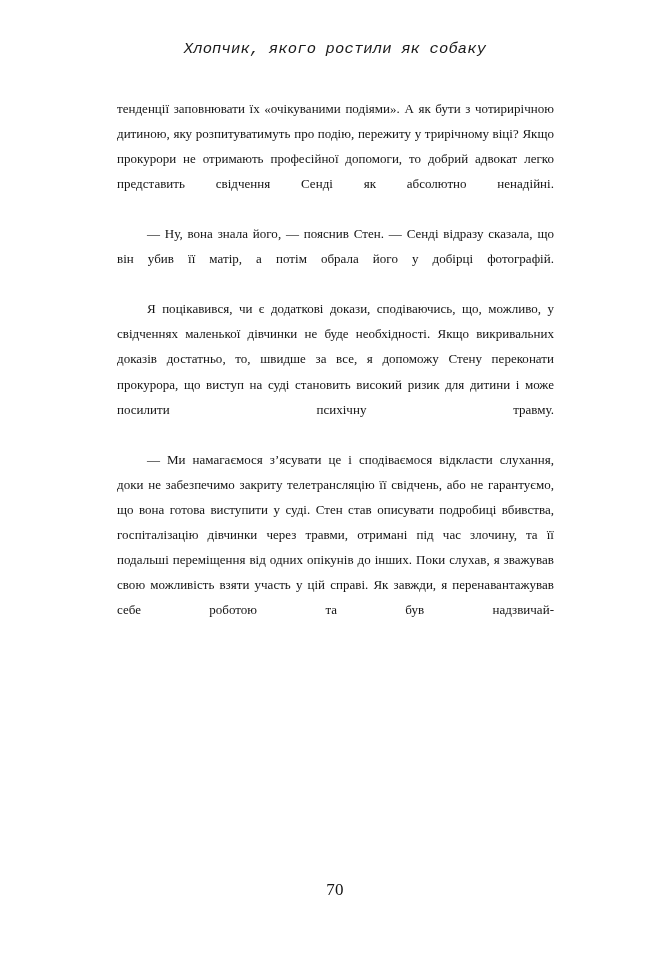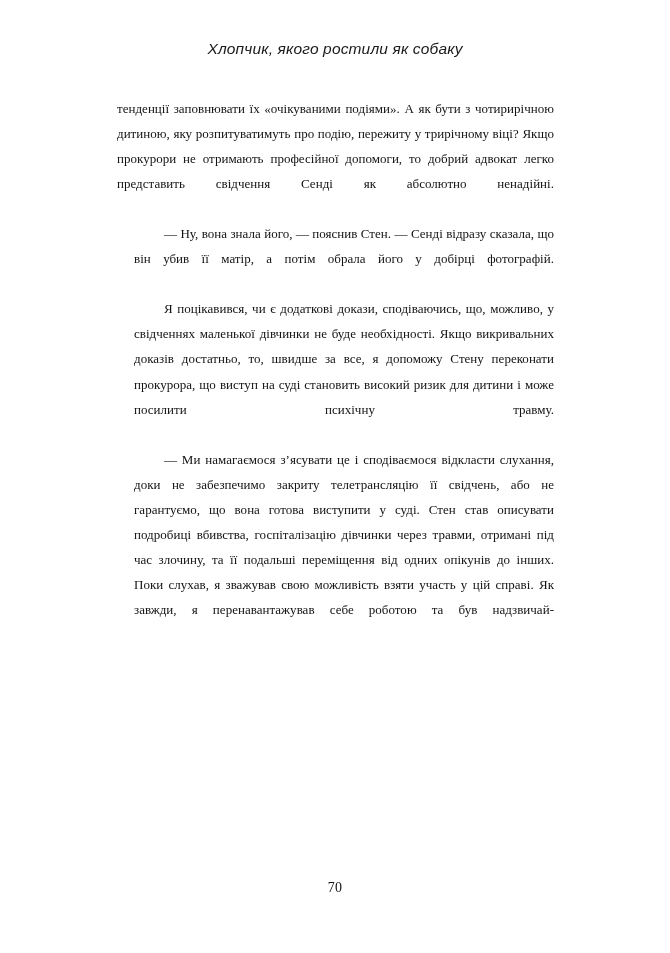--- a/index.html
+++ b/index.html
@@ -28,21 +28,21 @@
   .running-head {
     position: absolute;
     top: 40px;
     left: 0;
     right: 0;
     text-align: center;
     font-style: italic;
     font-size: 15.5px;
     letter-spacing: 0.15px;
     color: #1a1a1a;
-    font-family: Liberation Sans, sans-serif;
+    font-family: Liberation Mono, monospace;
   }
 
   
   .text-block {
     position: absolute;
     top: 96px;
     left: 117px;
     width: 437px;
   }
 
@@ -53,42 +53,41 @@
     text-align: justify;
     text-justify: inter-word;
     hyphens: manual;
     color: #121212;
     letter-spacing: 0.02px;
     word-spacing: 0.1px;
   }
 
   .text-block p.indent {
     text-indent: 30px;
-    margin-left: 17px;
   }
 
   .text-block p.no-indent {
     text-indent: 0;
   }
 
   
   .text-block p::after {
     content: "";
     display: inline-block;
     width: 100%;
   }
 
   
   .folio {
     position: absolute;
     top: 880px;
     left: 0;
     right: 0;
     text-align: center;
-    font-size: 14px;
+    font-size: 17px;
     color: #141414;
     letter-spacing: 0.3px;
   }
 </style>
 </head>
 <body>
 
 <div class="page">
 
   <div class="running-head">Хлопчик, якого ростили як собаку</div>

